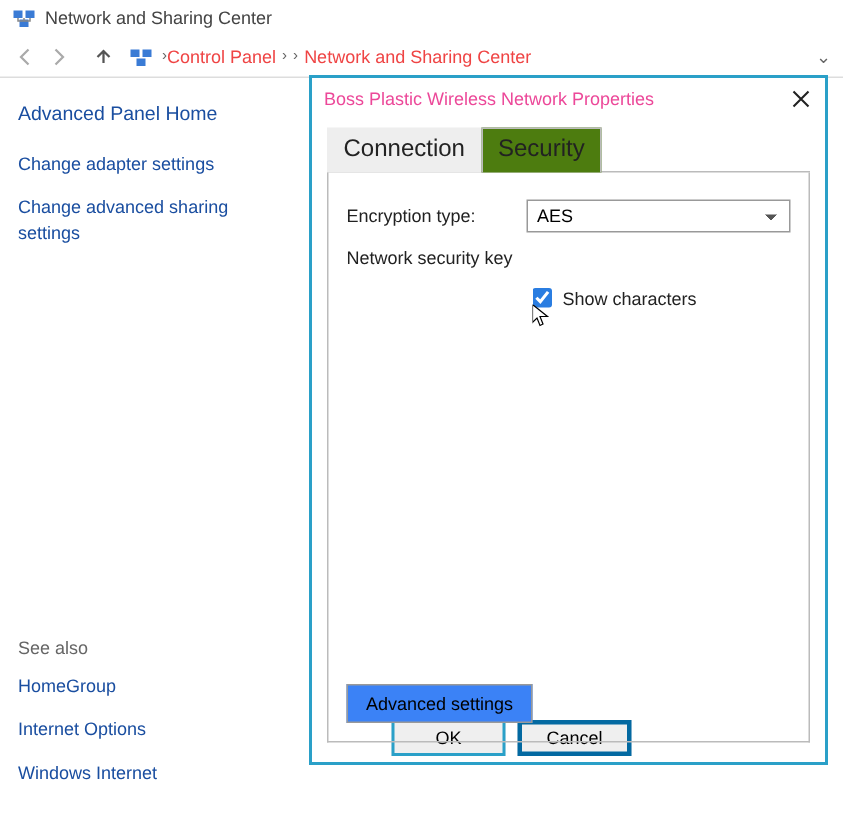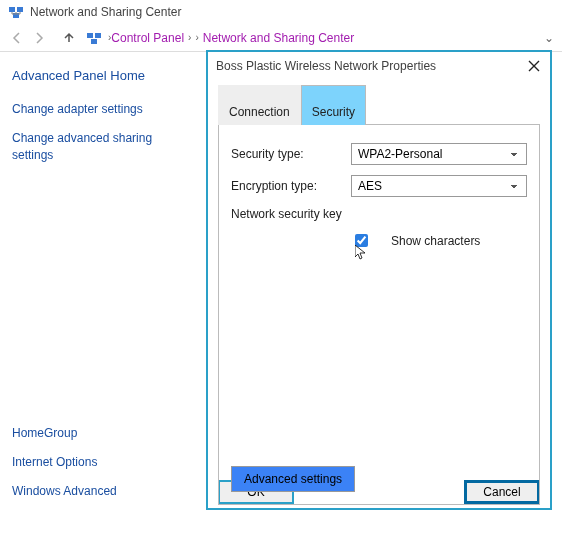--- a/index.html
+++ b/index.html
@@ -6,48 +6,48 @@
   body { margin: 0; background: #fff; width: 562px; height: 543px; overflow: hidden; font-size: 12px; color: #222; }
   .window-title-bar { display: flex; align-items: center; padding: 4px 8px; height: 24px; }
   .win-icon { width: 16px; height: 16px; margin-right: 6px; display:inline-block; }
   .win-icon svg { width:16px; height:16px; }
   .win-title { font-size: 12px; color: #444; }
   .nav-bar { display: flex; align-items: center; padding: 4px 8px; height: 28px; border-bottom: 1px solid #ddd; }
   .nav-arrow { width: 18px; height: 18px; display:flex; align-items:center; justify-content:center; color:#888; margin-right:4px; }
   .nav-up { margin: 0 8px; color:#555; }
   .breadcrumb { display:flex; align-items:center; gap:4px; }
   .bc-sep { color:#666; font-size:10px; }
-  .bc-item { color:#a21caf; }
+  .bc-item { color:#ef4444; }
   .bc-chevron-end { margin-left:6px; }
   .content { display:flex; height: calc(543px - 24px - 28px); }
   .sidebar { width: 200px; padding: 16px 12px; }
   .sidebar-heading { color:#1a4ea0; font-size:13px; margin-bottom:18px; }
   .sidebar-link { color:#1a4ea0; font-size:12px; margin-bottom:12px; cursor:pointer; line-height:1.4; }
   .sidebar-sep { height: 250px; }
   .see-also { color:#666; font-size:12px; margin-bottom:10px; }
   .mainpane { flex:1; position:relative; }
 
   .dialog { position:absolute; left:6px; top:-2px; width:346px; height:460px; border:2px solid #2aa0c8; background:#fff; }
   .dialog-titlebar { display:flex; align-items:center; justify-content:space-between; padding:6px 8px; }
-  .dialog-title { font-size:12px; color:#404040; }
+  .dialog-title { font-size:12px; color:#ec4899; }
   .dialog-close { width:16px; height:16px; display:flex; align-items:center; justify-content:center; cursor:pointer; font-size:14px; color:#333; }
   .dialog-body { padding:4px 10px 10px 10px; height: calc(100% - 60px); }
   .tabs { display:flex; border-bottom:1px solid #bbb; }
-  .tab { padding:19px 10px 6px 10px; font-size:12px; border:1px solid transparent; border-bottom:none; position:relative; top:1px; background:#eee; cursor:pointer; }
-  .tab.active { background:#7dd3fc; border-color:#bbb; }
+  .tab { padding:5px 10px 6px 10px; font-size:16px; border:1px solid transparent; border-bottom:none; position:relative; top:1px; background:#eee; cursor:pointer; }
+  .tab.active { background:#4d7c0f; border-color:#bbb; }
   .tab-panel { border:1px solid #bbb; border-top:none; padding:18px 12px 12px 12px; height: 380px; position:relative; }
   .form-row { display:flex; align-items:center; margin-bottom:10px; }
   .form-label { width:120px; font-size:12px; color:#222; }
   .form-select, .form-input { flex:1; height:22px; border:1px solid #999; background:#fff; font-size:12px; padding:0 6px; }
   .form-select { appearance:none; background-image: linear-gradient(45deg, transparent 50%, #555 50%), linear-gradient(135deg, #555 50%, transparent 50%); background-position: calc(100% - 12px) 9px, calc(100% - 8px) 9px; background-size: 4px 4px, 4px 4px; background-repeat:no-repeat; }
-  .check-row { margin-left:120px; margin-top:4px; display:flex; align-items:center; gap:20px; position:relative; }
+  .check-row { margin-left:120px; margin-top:4px; display:flex; align-items:center; gap:4px; position:relative; }
   .check-row input { accent-color:#2a7de1; }
   .cursor-arrow { position:absolute; left:4px; top:14px; pointer-events:none; }
   .adv-btn { position:absolute; left:12px; bottom:12px; height:26px; padding:0 12px; border:1px solid #999; background:#3b82f6; font-size:12px; cursor:pointer; }
-  .dialog-footer { display:flex; justify-content:space-between; gap:8px; padding:4px 10px 8px; border-top:0; }
+  .dialog-footer { display:flex; justify-content:flex-start; gap:8px; padding:4px 10px 8px; border-top:0;margin-left:43px; }
   .dlg-btn { height:24px; width:76px; border:3px solid #0369a1; background:#efefef; font-size:12px; cursor:pointer; }
   .dlg-btn.primary { border:2px solid #2aa0c8; }
 </style>
 </head>
 <body>
 
 <div class="window-title-bar">
   <span class="win-icon">
     <svg viewBox="0 0 16 16">
         <rect x="1" y="3" width="6" height="5" fill="#3a7bd5"></rect>
@@ -92,47 +92,42 @@
   <span class="bc-sep bc-chevron-end" style="margin-left:auto; font-size:12px;">⌄</span>
 </div>
 
 <div class="content">
 
   <div class="sidebar">
     <div class="sidebar-heading">Advanced Panel Home</div>
     <div class="sidebar-link">Change adapter settings</div>
     <div class="sidebar-link">Change advanced sharing settings</div>
     <div class="sidebar-sep"></div>
+    <div class="see-also">See also</div>
     <div class="sidebar-link">HomeGroup</div>
     <div class="sidebar-link">Internet Options</div>
-    <div class="sidebar-link">Windows Advanced</div>
+    <div class="sidebar-link">Windows Internet</div>
   </div>
 
   <div class="mainpane">
     <div class="dialog">
       <div class="dialog-titlebar">
         <span class="dialog-title">Boss Plastic Wireless Network Properties</span>
         <span class="dialog-close">
           <svg width="12" height="12" viewBox="0 0 12 12">
               <path d="M1 1l10 10M11 1L1 11" stroke="#222" stroke-width="1.4"></path>
             </svg>
         </span>
       </div>
       <div class="dialog-body">
         <div class="tabs">
           <div class="tab">Connection</div>
           <div class="tab active">Security</div>
         </div>
         <div class="tab-panel">
-          <div class="form-row">
-            <div class="form-label">Security type:</div>
-            <select class="form-select">
-              <option>WPA2-Personal</option>
-            </select>
-          </div>
           <div class="form-row">
             <div class="form-label">Encryption type:</div>
             <select class="form-select">
               <option>AES</option>
             </select>
           </div>
           <div class="form-row">
             <div class="form-label">Network security key</div>
           </div>
           <div class="check-row">

